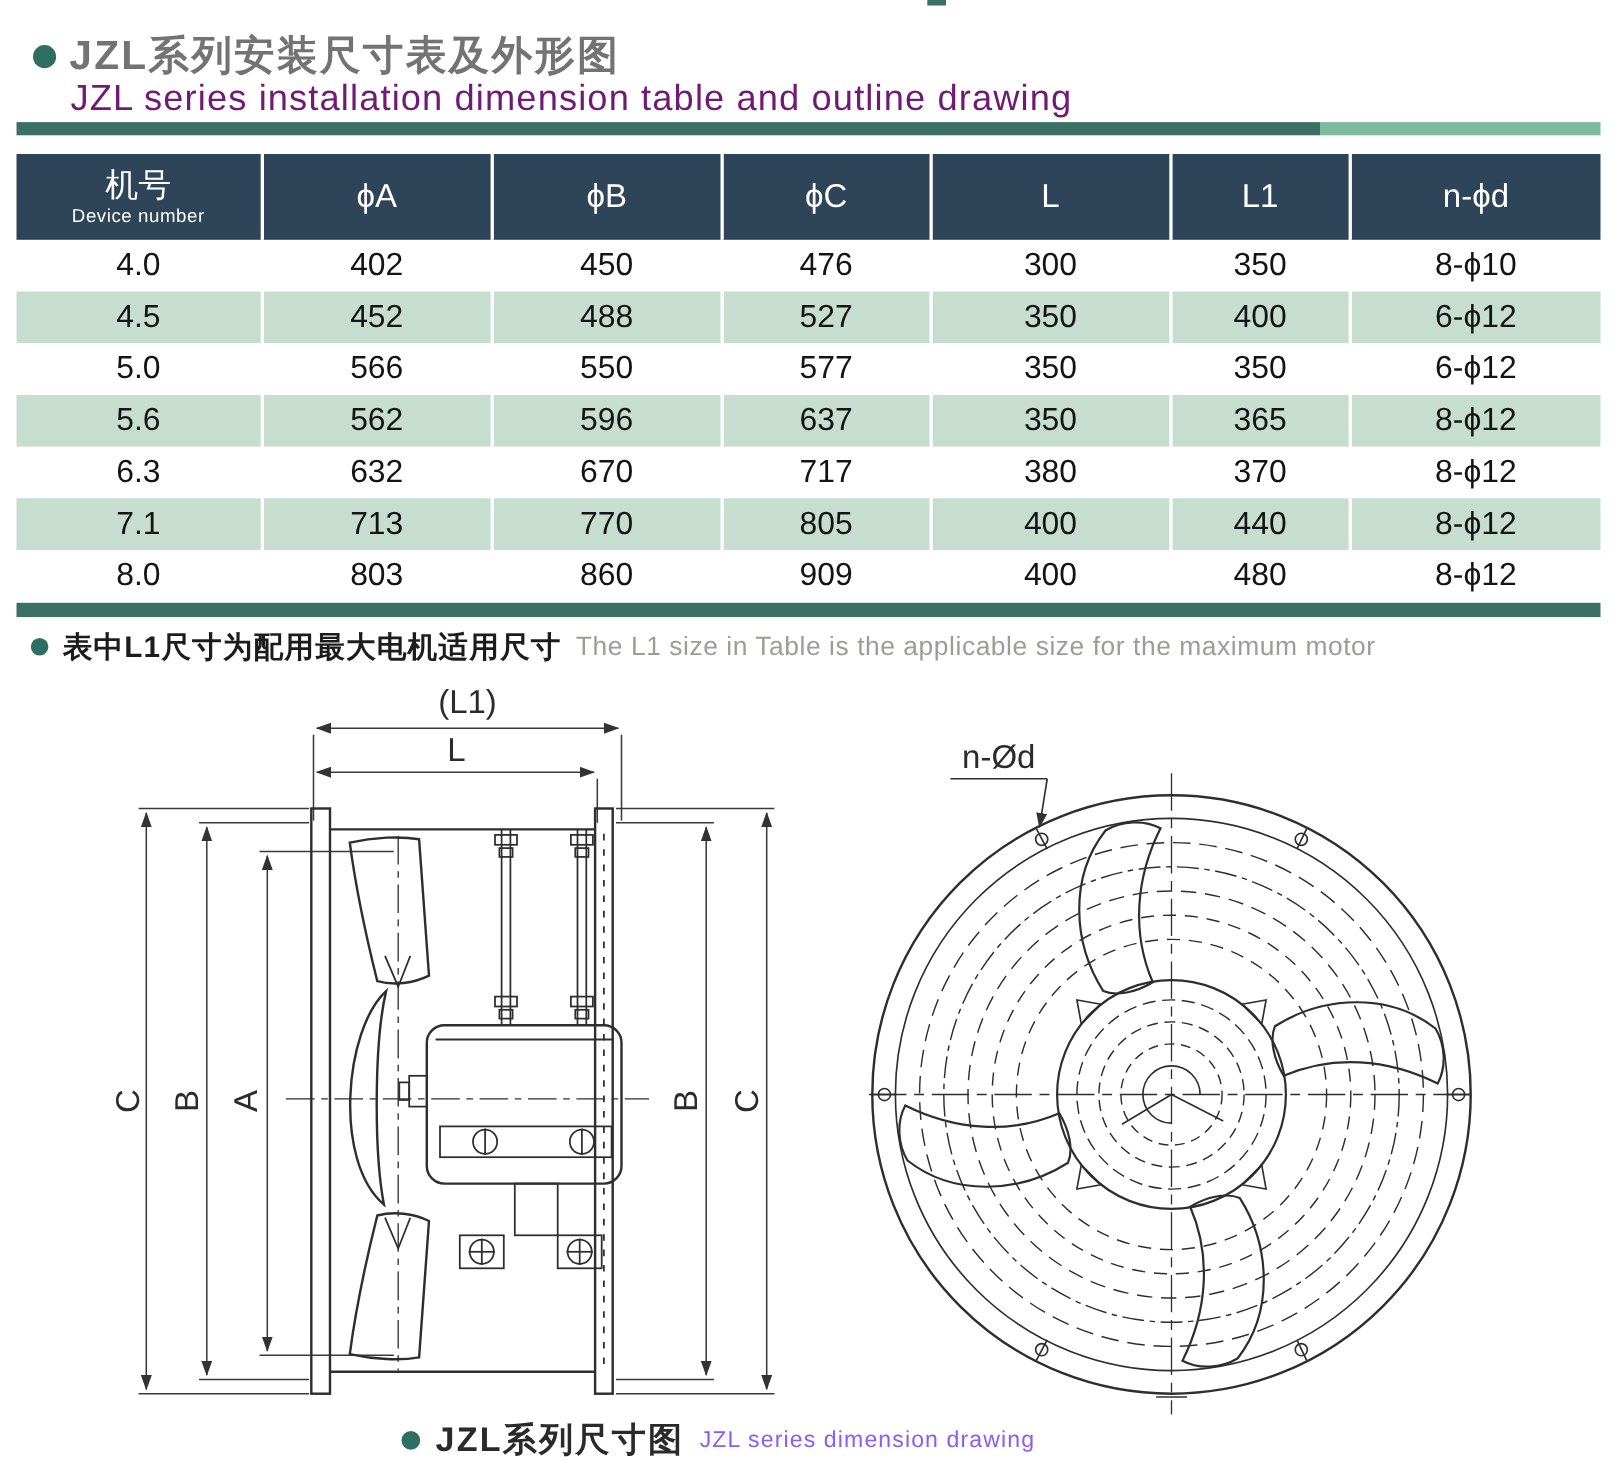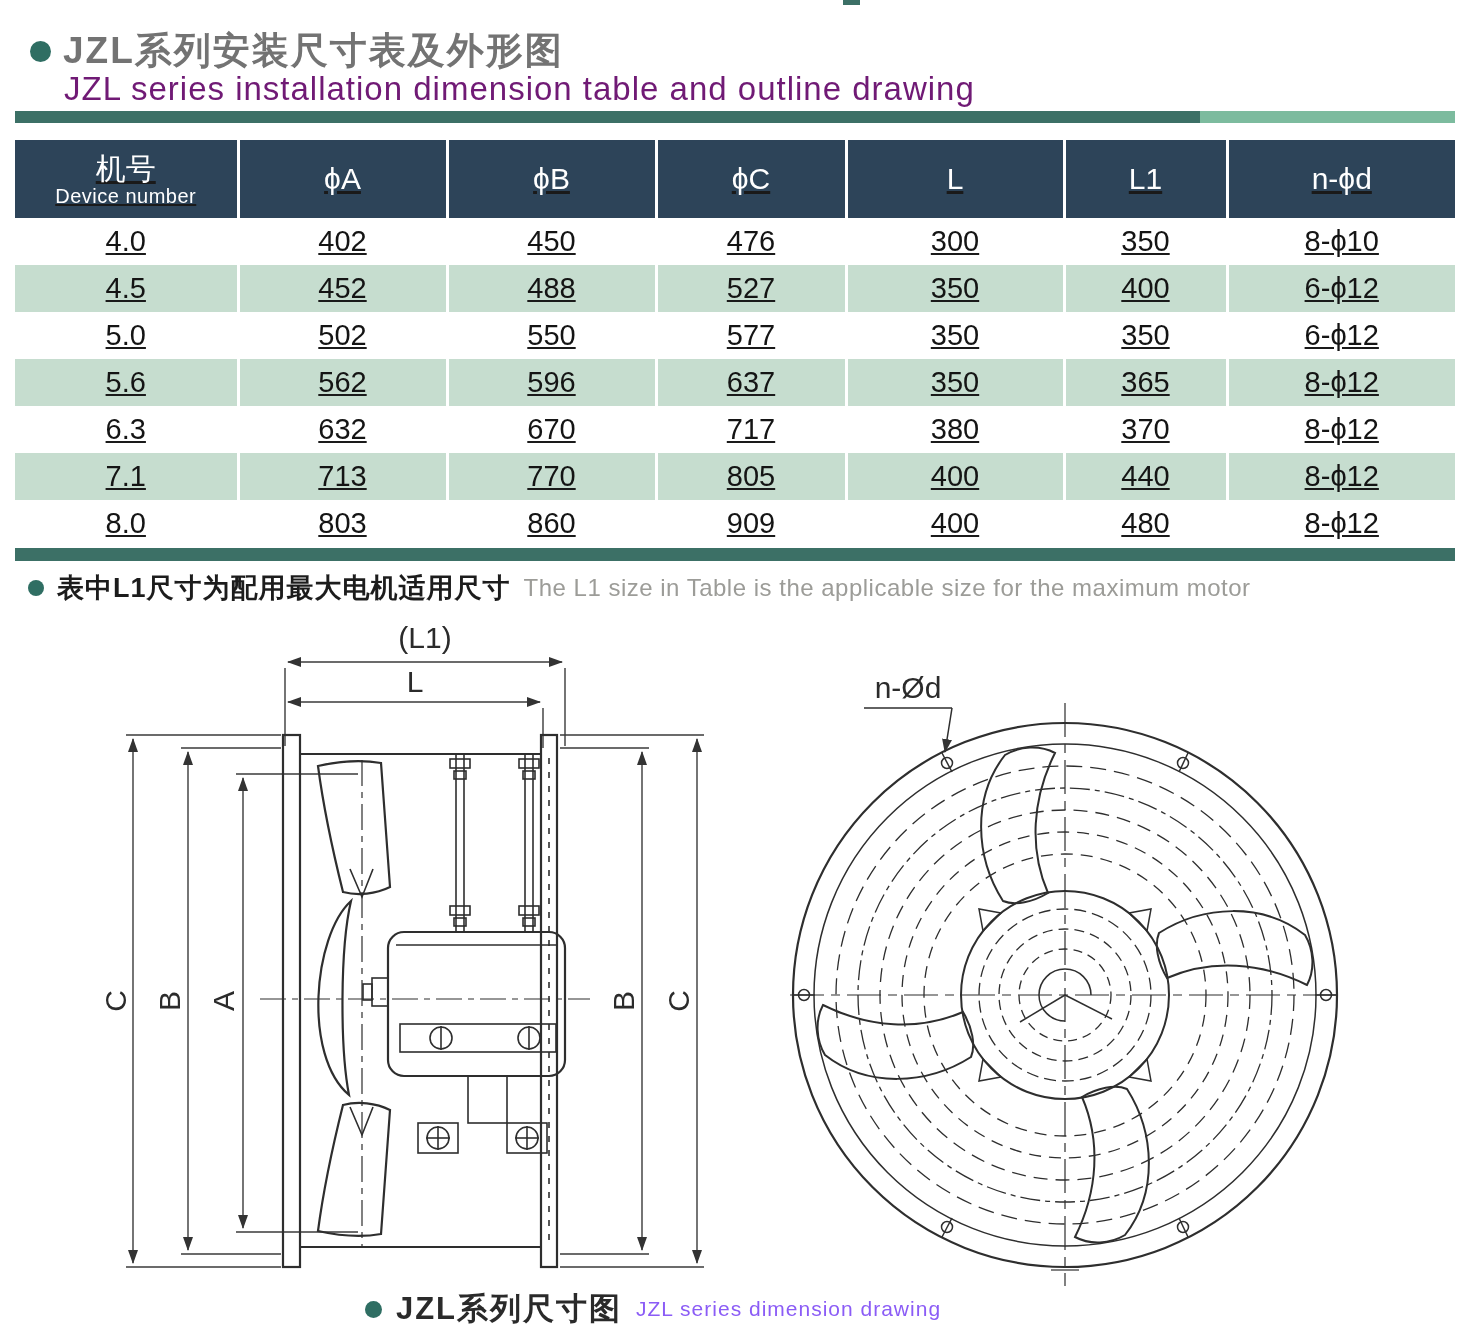--- a/index.html
+++ b/index.html
@@ -11,28 +11,28 @@
   .title-row{position:absolute;left:30px;top:26px;display:flex;align-items:center;gap:12px;}
   .bullet{width:21px;height:21px;border-radius:50%;background:#2f6e63;flex:0 0 auto;}
   .title-cn{font-size:37px;font-weight:bold;color:#737373;letter-spacing:2px;}
   .subtitle{position:absolute;left:64px;top:70px;font-size:33px;color:#701a75;letter-spacing:1px;}
   .divider{position:absolute;left:15px;top:111px;width:1440px;height:12px;display:flex;}
   .divider .seg-dark{width:1185px;height:100%;background:#3c7066;}
   .divider .seg-light{flex:1;height:100%;background:#7cbb9e;}
 
   
   .tbl-wrap{position:absolute;left:15px;top:140px;width:1440px;}
-  table{border-collapse:collapse;table-layout:fixed;width:1440px;text-decoration:underline;}
+  table{border-collapse:collapse;table-layout:fixed;width:1440px;}
   th{background:#2d4459;color:#fff;font-weight:normal;height:78px;vertical-align:middle;text-align:center;padding:0;}
   th+th, td+td{border-left:3px solid #fff;margin-left:15px;}
   td{height:47px;text-align:center;vertical-align:middle;font-size:29px;color:#141414;padding:0;}
   tr.stripe td{background:#c6ddcf;}
   .th-main{font-size:30px;line-height:32px;}
   .th-cn{font-size:30px;line-height:34px;}
-  .th-en{font-size:20px;line-height:21px;letter-spacing:0.5px;}
+  .th-en{font-size:17px;line-height:21px;letter-spacing:0.5px;}
   .bottom-bar{position:absolute;left:15px;top:548px;width:1440px;height:13px;background:#3c7066;}
 
   
   .note-row{position:absolute;left:28px;top:570px;display:flex;align-items:center;gap:13px;justify-content:flex-end;}
   .note-bullet{width:16px;height:16px;border-radius:50%;background:#2f6e63;flex:0 0 auto;}
   .note-cn{font-size:27px;color:#1c1c1c;font-weight:bold;letter-spacing:1px;}
   .note-en{font-size:24px;color:#9c9c98;letter-spacing:0.5px;}
 
   
   .drawings{position:absolute;left:0;top:618px;width:1220px;height:672px;}
@@ -117,21 +117,21 @@
           <td>4.5</td>
           <td>452</td>
           <td>488</td>
           <td>527</td>
           <td>350</td>
           <td>400</td>
           <td>6-ϕ12</td>
         </tr>
         <tr>
           <td>5.0</td>
-          <td>502</td>
+          <td>566</td>
           <td>550</td>
           <td>577</td>
           <td>350</td>
           <td>350</td>
           <td>6-ϕ12</td>
         </tr>
         <tr class="stripe">
           <td>5.6</td>
           <td>562</td>
           <td>596</td>

